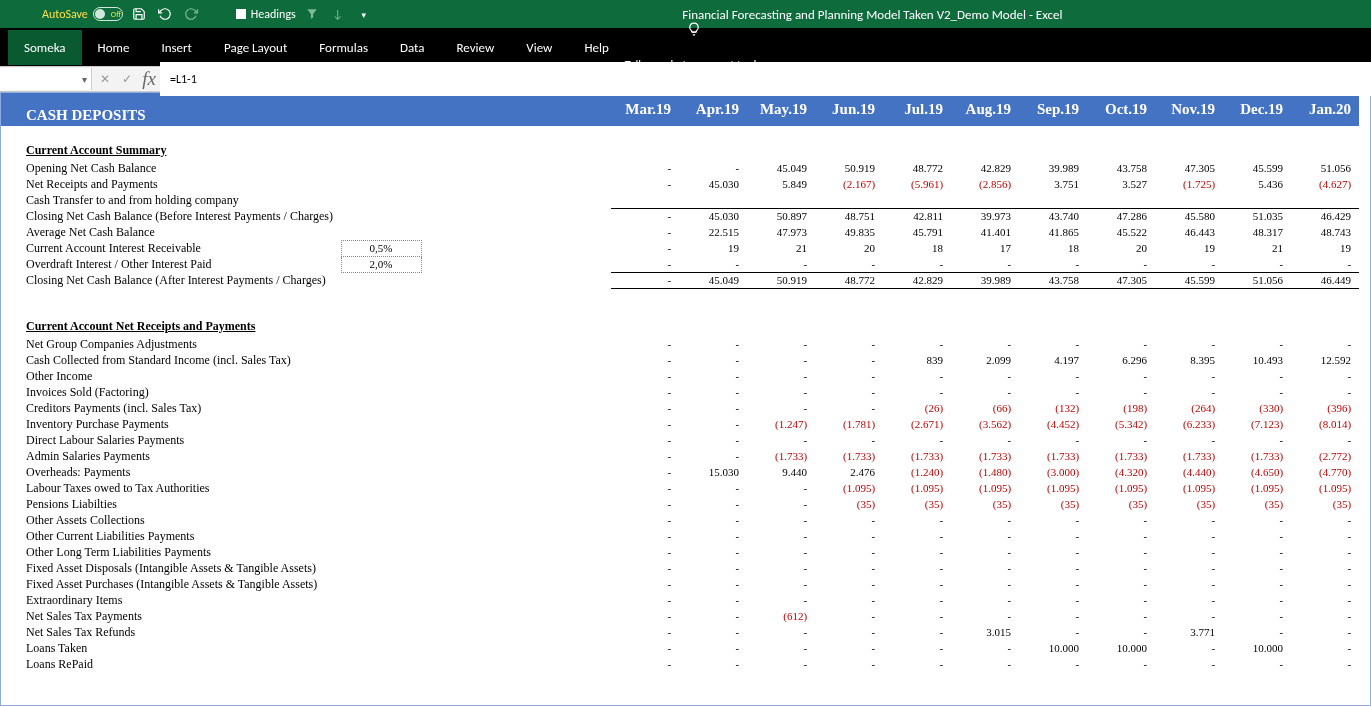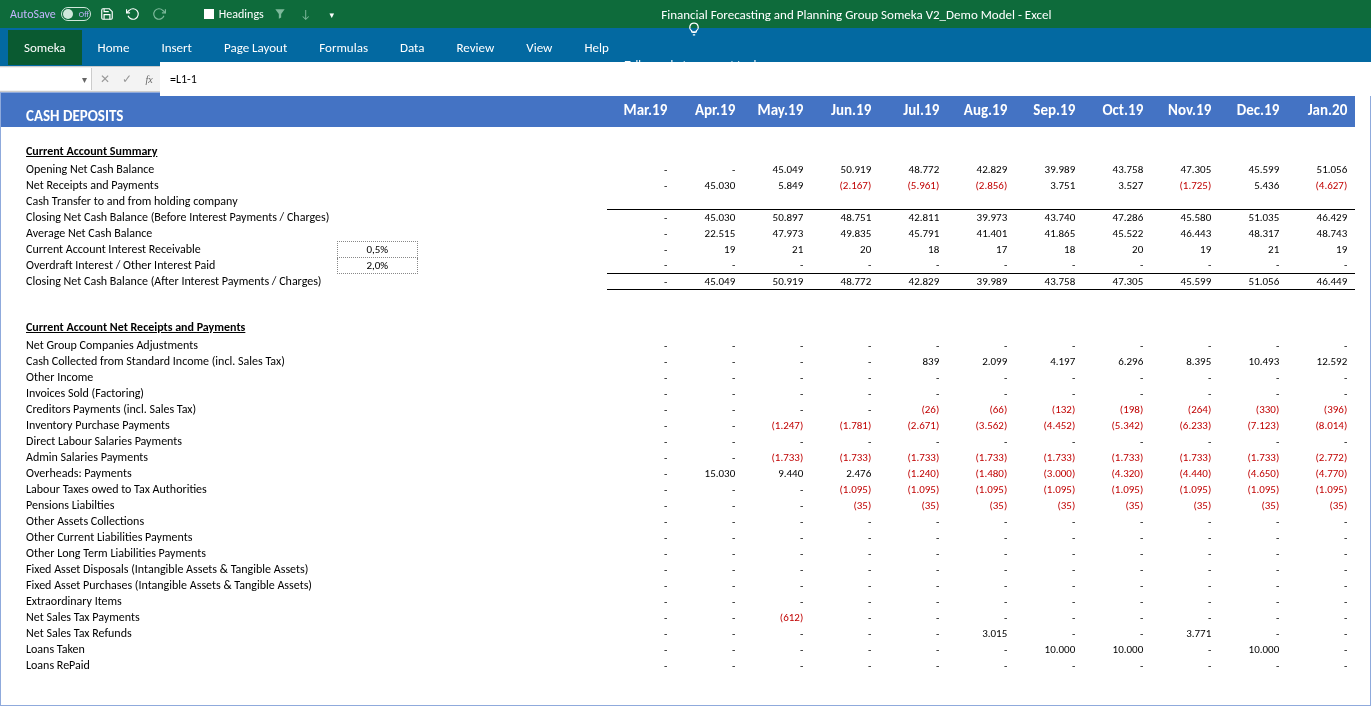--- a/index.html
+++ b/index.html
@@ -1,47 +1,47 @@
 <!DOCTYPE html>
 <html><head>
 <meta charset="utf-8">
 <style>
 * { margin: 0; padding: 0; box-sizing: border-box; }
 body { font-family: Calibri, Arial, sans-serif; font-size: 12px; background: #fff; overflow: hidden; width: 1371px; height: 706px; }
 
 
 .titlebar { background: #0e6b3b; height: 28px; display: flex; align-items: center; color: #fff; }
 .titlebar-left { display: flex; align-items: center; gap: 6px; padding-left: 10px; }
-.autosave { display: flex; align-items: flex-start; gap: 5px; color: #c4b5fd; }
+.autosave { display: flex; align-items: flex-start; gap: 5px; color: #fde047; margin-left: 32px; }
 .toggle-off { width: 30px; height: 14px; border: 1px solid #d0e8dc; border-radius: 8px; position: relative; }
 .toggle-off::after { content: ""; width: 10px; height: 10px; border-radius: 50%; background: #d0e8dc; position: absolute; top: 1px; left: 1px; }
 .qat-icon { width: 20px; height: 20px; display: inline-flex; align-items: center; justify-content: center; color: #fff; cursor: pointer; }
 .qat-dim { color: #7db99b; }
 .title-center { flex: 1; text-align: center; color: #fff; font-size: 13px; }
 .headings-box { display: inline-flex; align-items: center; gap: 5px; margin-left: 29px; }
 .head-square { width: 10px; height: 10px; background: #fff; display: inline-block; }
 
 
-.ribbon { background: #0369a1; height: 38px; display: flex; align-items: center; color: #fff; padding-left: 8px; }
+.ribbon { background: #000000; height: 38px; display: flex; align-items: center; color: #fff; padding-left: 8px; }
 .tab { padding: 10px 16px; color: #fff; cursor: pointer; font-size: 13px; }
 .tab-first { background: #0a5a31; }
 .tell-me { display: flex; align-items: center; gap: 22px; color: #fff; flex-direction: column; }
 .bulb { width: 14px; height: 14px; }
 
 
 .fbar { height: 26px; border-bottom: 1px solid #ccc; border-top: 1px solid #ccc; display: flex; align-items: center; background: #f3f3f3; }
 .namebox { width: 92px; height: 22px; border-right: 1px solid #ccc; display: flex; align-items: center; justify-content: flex-end; padding-right: 4px; background: #fff; margin-right: 2px; }
 .namebox-dd { font-size: 10px; color: #666; }
 .fbar-btn { width: 22px; display: inline-flex; justify-content: center; color: #999; cursor: pointer; }
-.fx { font-style: italic; font-family: serif; font-size: 10px; color: #666; }
+.fx { font-style: italic; font-family: serif; font-size: 19px; color: #666; }
 .formula-input { flex: 1; padding-left: 10px; background: #fff; height: 34px; display: flex; align-items: center; }
 
 
 .sheet { overflow: auto; height: calc(706px - 28px - 38px - 26px); border: 1px solid #8faadc; margin: 0; }
-table { border-collapse: collapse; width: auto; table-layout: fixed; }
+table { border-collapse: collapse; width: auto; table-layout: fixed; font-family: Liberation Serif, serif; }
 th, td { padding: 0 8px; height: 16px; white-space: nowrap; }
 .sec-header td { background: #4473c4; color: #fff; font-weight: bold; font-size: 15px; height: 32px; }
 .months { text-align: right; font-weight: bold; font-size: 12px; }
 .sec-title { padding-left: 25px; padding-top: 14px; padding-bottom: 2px; }
 .label { padding-left: 25px; }
 .subh { font-weight: bold; text-decoration: underline; padding-left: 25px; height: 20px; }
 .val { text-align: right; font-size: 11px; }
 .neg { color: #c00000; }
 .pct { border: 1px dotted #888; text-align: center; font-size: 11px; }
 .bt td.val { border-top: 1px solid #000; }
@@ -87,21 +87,21 @@
         <span>Headings</span>
       </span>
     <span class="qat-icon qat-dim">
         <svg width="14" height="14" viewBox="0 0 24 24" fill="#7db99b">
           <path d="M4 4h16l-6 8v6l-4 2v-8z"></path>
         </svg>
       </span>
     <span class="qat-icon qat-dim">↓</span>
     <span class="qat-icon" style="font-size:9px;">▾</span>
   </div>
-  <div class="title-center">Financial Forecasting and Planning Group Someka V2_Demo Model  -  Excel</div>
+  <div class="title-center">Financial Forecasting and Planning Model Taken V2_Demo Model  -  Excel</div>
 </div>
 
 <div class="ribbon">
   <span class="tab tab-first">Someka</span>
   <span class="tab">Home</span>
   <span class="tab">Insert</span>
   <span class="tab">Page Layout</span>
   <span class="tab">Formulas</span>
   <span class="tab">Data</span>
   <span class="tab">Review</span>

